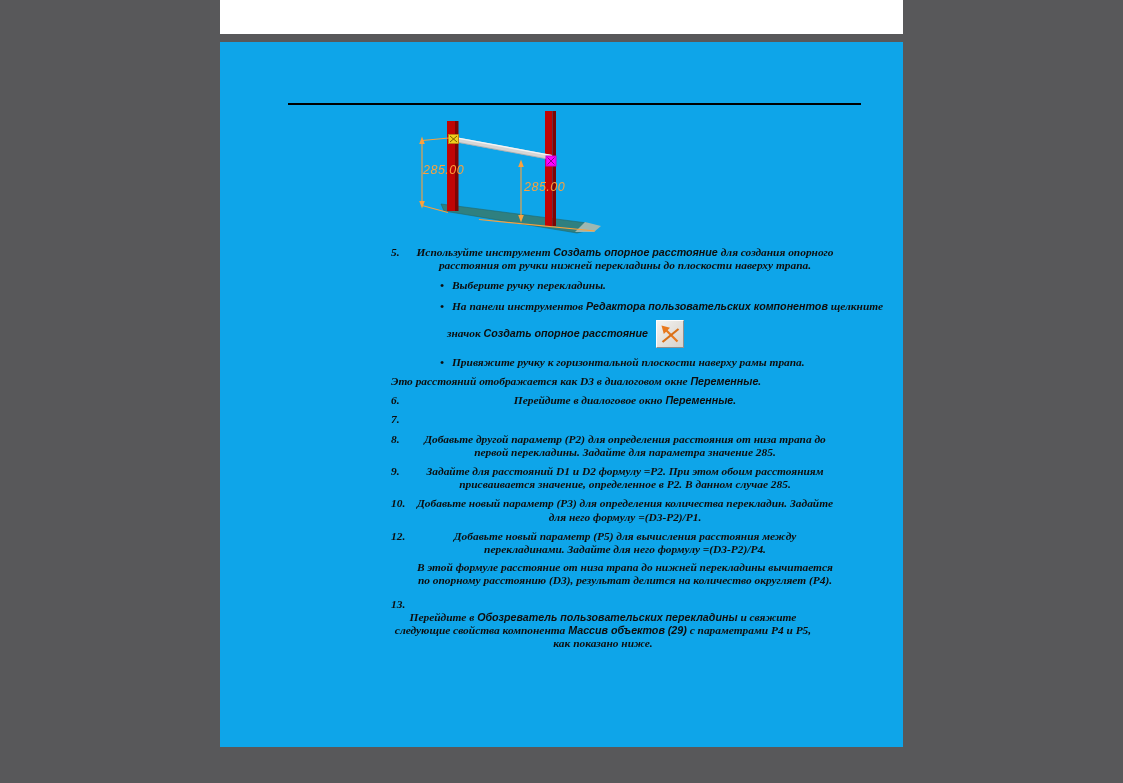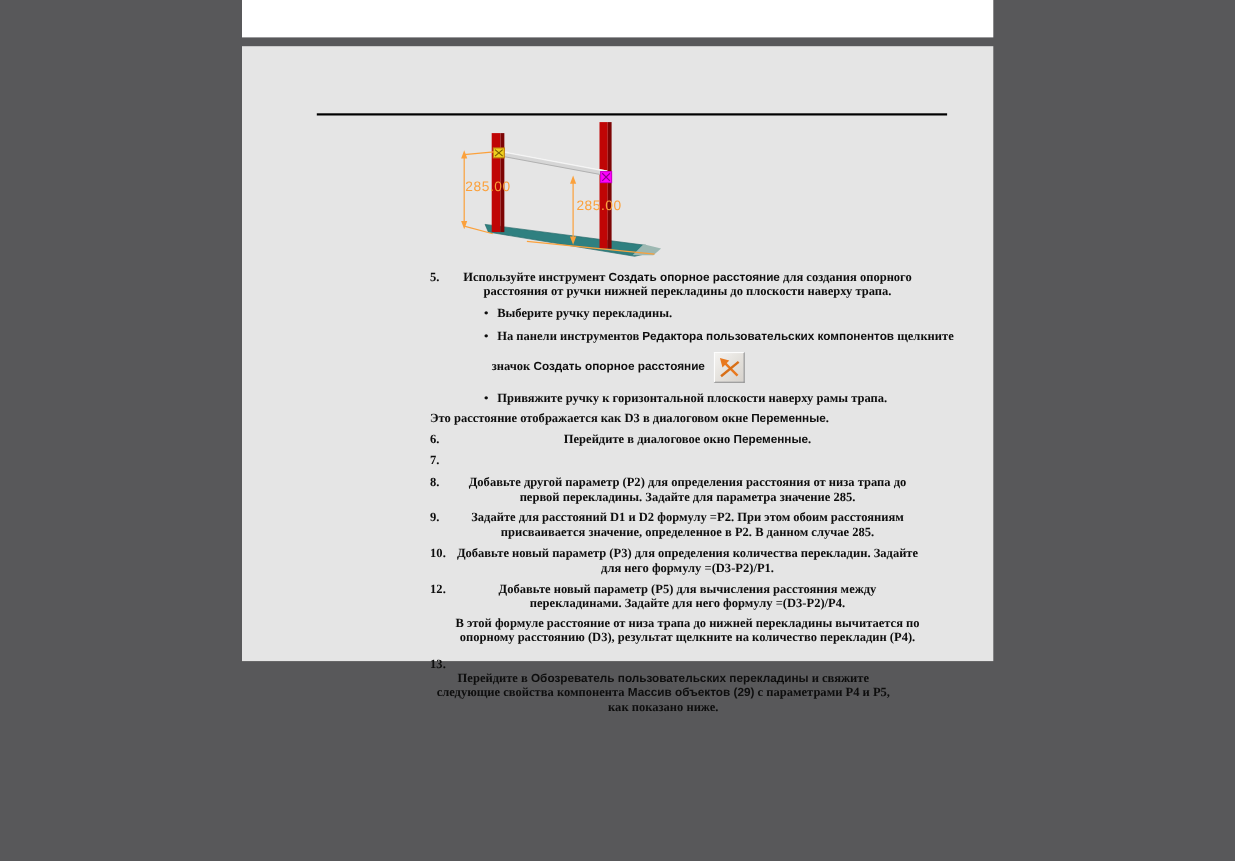--- a/index.html
+++ b/index.html
@@ -2,21 +2,21 @@
 <html><head>
 <meta charset="utf-8">
 <style>
   html,body{margin:0;padding:0;}
   body{
     width:1123px;height:783px;overflow:hidden;position:relative;
     background:#58585a;
     font-family:"Liberation Serif", serif;
   }
   .prev-page{position:absolute;left:220px;top:0;width:683px;height:34px;background:#ffffff;}
-  .page{position:absolute;left:220px;top:42px;width:683px;height:559px;background:#e5e5e5;}
+  .page{position:absolute;left:220px;top:42px;width:683px;height:705px;background:#0ea5e9;font-style:italic;}
   .hr{position:absolute;left:68px;top:61px;width:573px;height:2px;background:#000000;}
   .figure{position:absolute;left:197px;top:69px;}
   .dim-label{
     font-family:"Liberation Sans", sans-serif;
     font-size:12.5px;letter-spacing:0.5px;font-weight:400;
   }
   .content{
     position:absolute;left:171px;top:204px;width:662px;
     font-size:11.4px;line-height:13.2px;color:#0d0d0d;font-weight:bold;
   }
@@ -114,21 +114,21 @@
       <line x1="3.5" y1="19" x2="19.5" y2="6" stroke="#D86F16" stroke-width="2.2"></line>
     </svg>
   </span>
 </div>
             <div class="bullet-row">
               <span class="bullet-marker">•</span>
               <div class="bullet-text"><span>Привяжите ручку к горизонтальной плоскости наверху рамы трапа.</span></div>
             </div>
           </div>
         </div>
-        <div class="li-note"><span>Это расстояние отображается как D3 в диалоговом окне </span><span class="ui-name">Переменные</span><span>.</span></div>
+        <div class="li-note"><span>Это расстояний отображается как D3 в диалоговом окне </span><span class="ui-name">Переменные</span><span>.</span></div>
         <div class="li-row">
           <span class="li-num">6.</span>
           <div class="li-body">
             <div class="li-text"><span>Перейдите в диалоговое окно </span><span class="ui-name">Переменные</span><span>.</span></div>
           </div>
         </div>
         <div class="li-row">
           <span class="li-num">7.</span>
         </div>
         <div class="li-row">
@@ -146,21 +146,21 @@
         <div class="li-row">
           <span class="li-num">10.</span>
           <div class="li-body">
             <div class="li-text"><span>Добавьте новый параметр (P3) для определения количества перекладин. Задайте для него формулу =(D3-P2)/P1.</span></div>
           </div>
         </div>
         <div class="li-row">
           <span class="li-num">12.</span>
           <div class="li-body">
             <div class="li-text"><span>Добавьте новый параметр (P5) для вычисления расстояния между перекладинами. Задайте для него формулу =(D3-P2)/P4.</span></div>
-            <div class="li-sub"><span>В этой формуле расстояние от низа трапа до нижней перекладины вычитается по опорному расстоянию (D3), результат щелкните на количество перекладин (P4).</span></div>
+            <div class="li-sub"><span>В этой формуле расстояние от низа трапа до нижней перекладины вычитается по опорному расстоянию (D3), результат делится на количество округляет (P4).</span></div>
           </div>
         </div>
         <div class="li-row">
           <span class="li-num">13.</span>
           <div class="li-body">
             <div class="li-text"><span>Перейдите в </span><span class="ui-name">Обозреватель пользовательских перекладины</span><span> и свяжите следующие свойства компонента </span><span class="ui-name">Массив объектов (29)</span><span> с параметрами P4 и P5, как показано ниже.</span></div>
           </div>
         </div>
       </div>
   </div>

